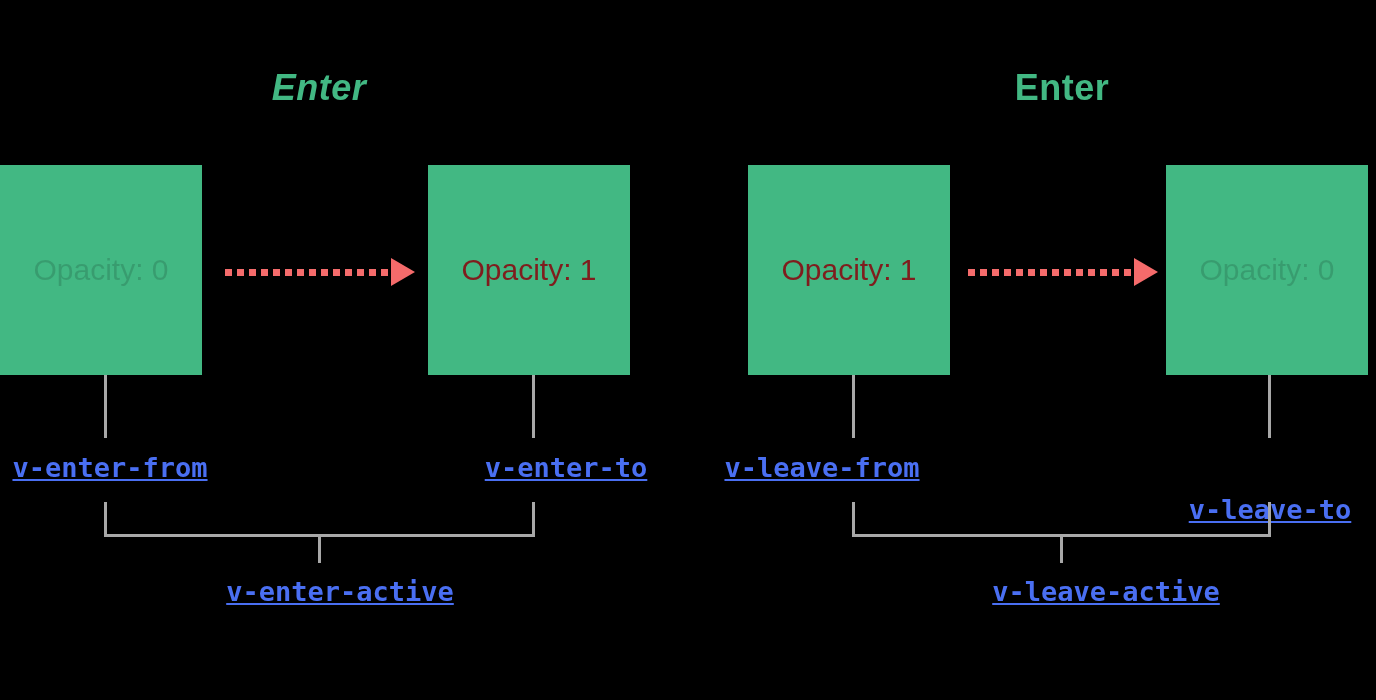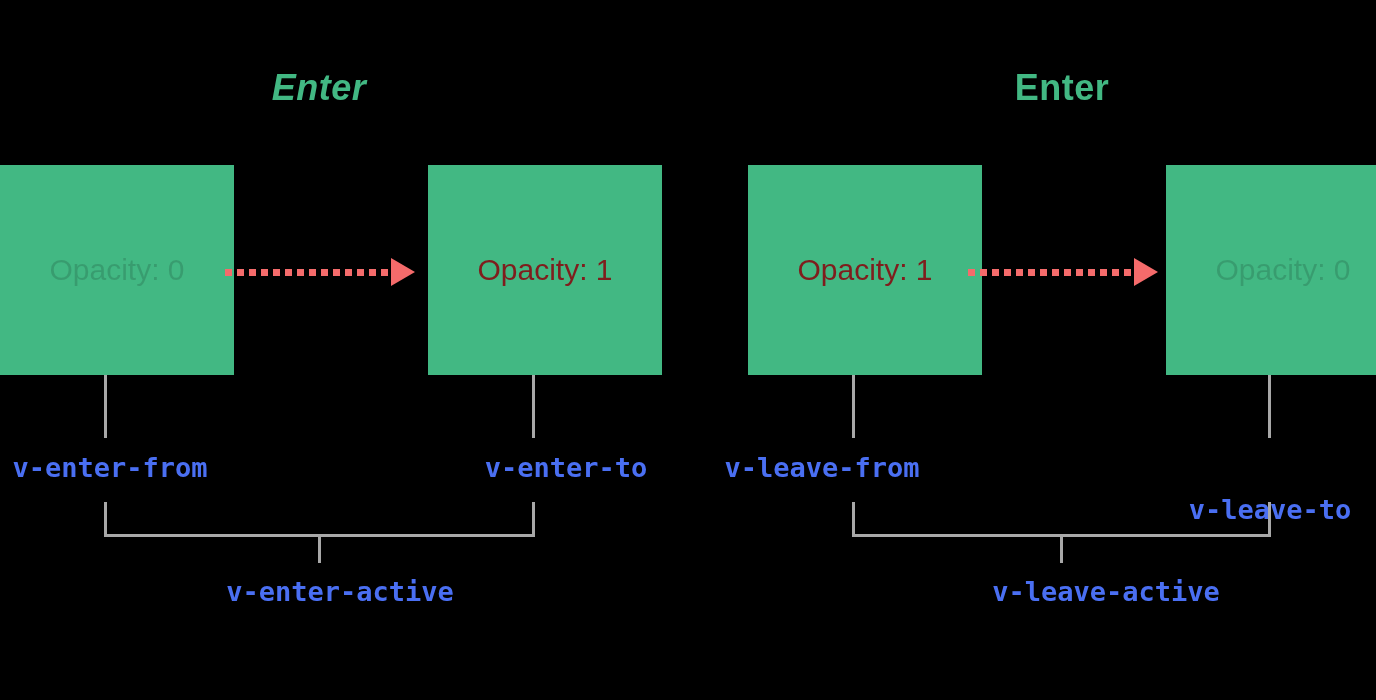--- a/index.html
+++ b/index.html
@@ -27,21 +27,21 @@
     text-align: center;
     line-height: 1.1;
   }
   .g0 .group-title { left: 0; width: 638px; font-style: italic; }
   .g1 .group-title { left: 748px; width: 628px; }
 
   
   .box {
     position: absolute;
     top: 165px;
-    width: 234px;
+    width: 202px;
     height: 210px;
     background: var(--green, #42b883);
     display: flex;
     align-items: center;
     justify-content: center;
   }
   .g0 .box.from { left: 0; }
   .g0 .box.to   { left: 428px; }
   .g1 .box.from { left: 748px; }
   .g1 .box.to   { left: 1166px; }
@@ -101,20 +101,21 @@
   
   .class-label {
     position: absolute;
     transform: translateX(-50%);
     font-family: "DejaVu Sans Mono", "Liberation Mono", monospace;
     font-size: 27px;
     font-weight: 700;
     line-height: 1;
     color: var(--blue, #4a6ff2);
     white-space: nowrap;
+    text-decoration: underline;
   }
   .from-label, .to-label { top: 454px; }
   .g0 .from-label { left: 110px; }
   .g0 .to-label   { left: 566px; }
   .g1 .from-label { left: 822px; }
   .g1 .to-label   { left: 1270px; margin-top: 42px; }
 
   
   .bracket {
     position: absolute;

